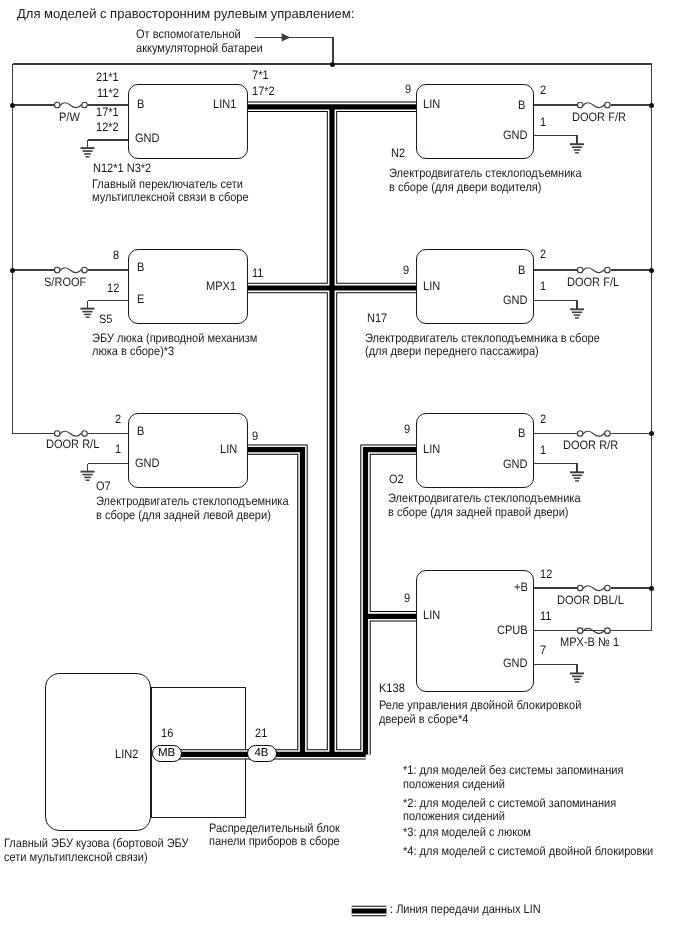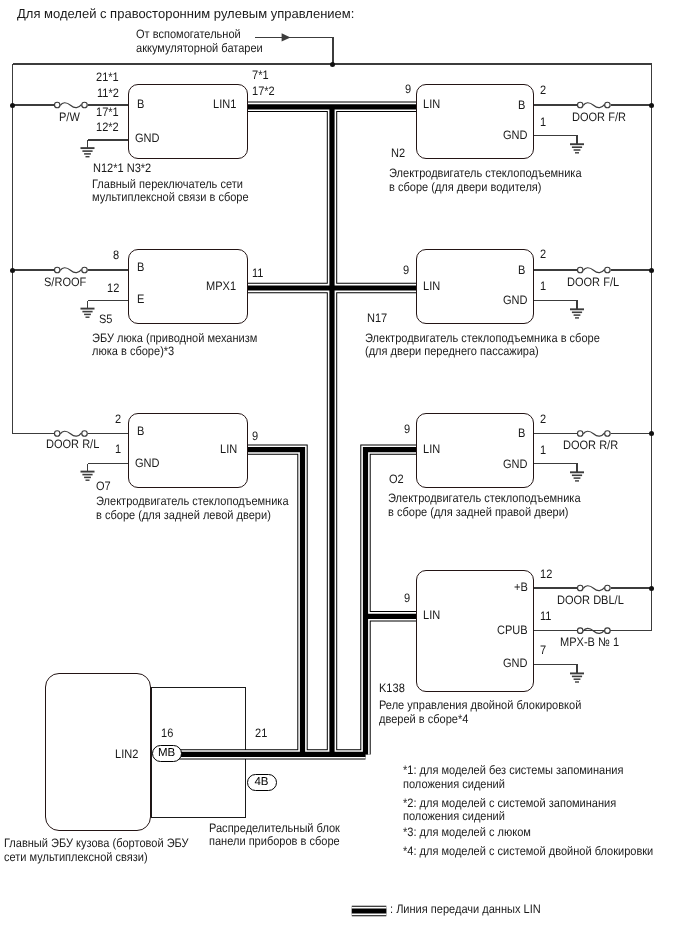--- a/index.html
+++ b/index.html
@@ -190,21 +190,21 @@
       <path d="M248 449.6 H302.5 V754.4"></path>
       <path d="M416 449.6 H365.5 V754.4"></path>
       <path d="M416 616.3 H365.5"></path>
       <path d="M166 754.4 H365.5"></path>
     </g>
   </svg>
 
   <div class="conn" style="left:151.5px;top:744.8px;width:30px;height:17px;">
     <span>MB</span>
   </div>
-  <div class="conn" style="left:246.5px;top:744.8px;width:30px;height:17px;margin-top:29px;">
+  <div class="conn" style="left:246.5px;top:744.8px;width:30px;height:17px;">
     <span>4B</span>
   </div>
 
   <svg class="ovl" width="688" height="949" style="position:absolute;left:0;top:0;pointer-events:none">
     <path d="M351.8 911 H386.3" fill="none" stroke="#000" stroke-width="10.4"></path>
     <path d="M351.8 911 H386.3" fill="none" stroke="#fff" stroke-width="8.4"></path>
     <path d="M351.8 911 H386.3" fill="none" stroke="#000" stroke-width="5.2"></path>
   </svg>
 
   <div class="t" style="left:96.1px;top:71.27px;font-size:12.2px;">21*1</div>

